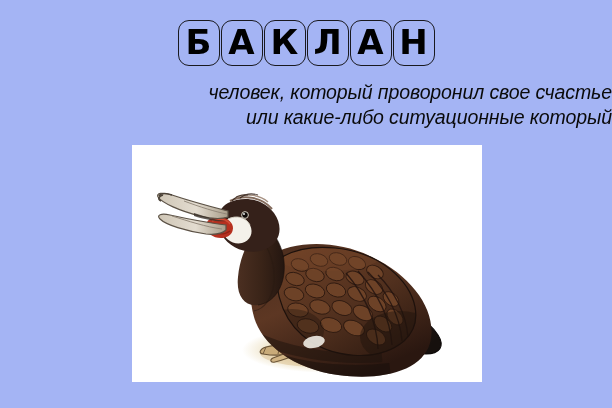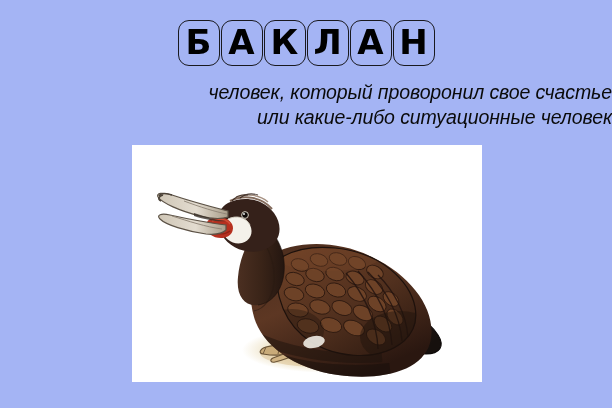--- a/index.html
+++ b/index.html
@@ -108,21 +108,21 @@
     <div class="letter-tile">
       <span>А</span>
     </div>
     <div class="letter-tile">
       <span>Н</span>
     </div>
   </div>
 
   <div id="definition">
     <span class="line">человек, который проворонил свое счастье</span>
-    <span class="line">или какие-либо ситуационные человек</span>
+    <span class="line">или какие-либо ситуационные который</span>
   </div>
 
   <div id="picture-frame">
     <svg id="bird-illustration" viewBox="0 0 350 237" xmlns="http://www.w3.org/2000/svg">
       <defs>
         <radialGradient id="gGround" cx="50%" cy="50%" r="50%">
           <stop offset="0%" stop-color="#e4cfa1"></stop>
           <stop offset="60%" stop-color="#eadcb9"></stop>
           <stop offset="100%" stop-color="#ffffff"></stop>
         </radialGradient>

